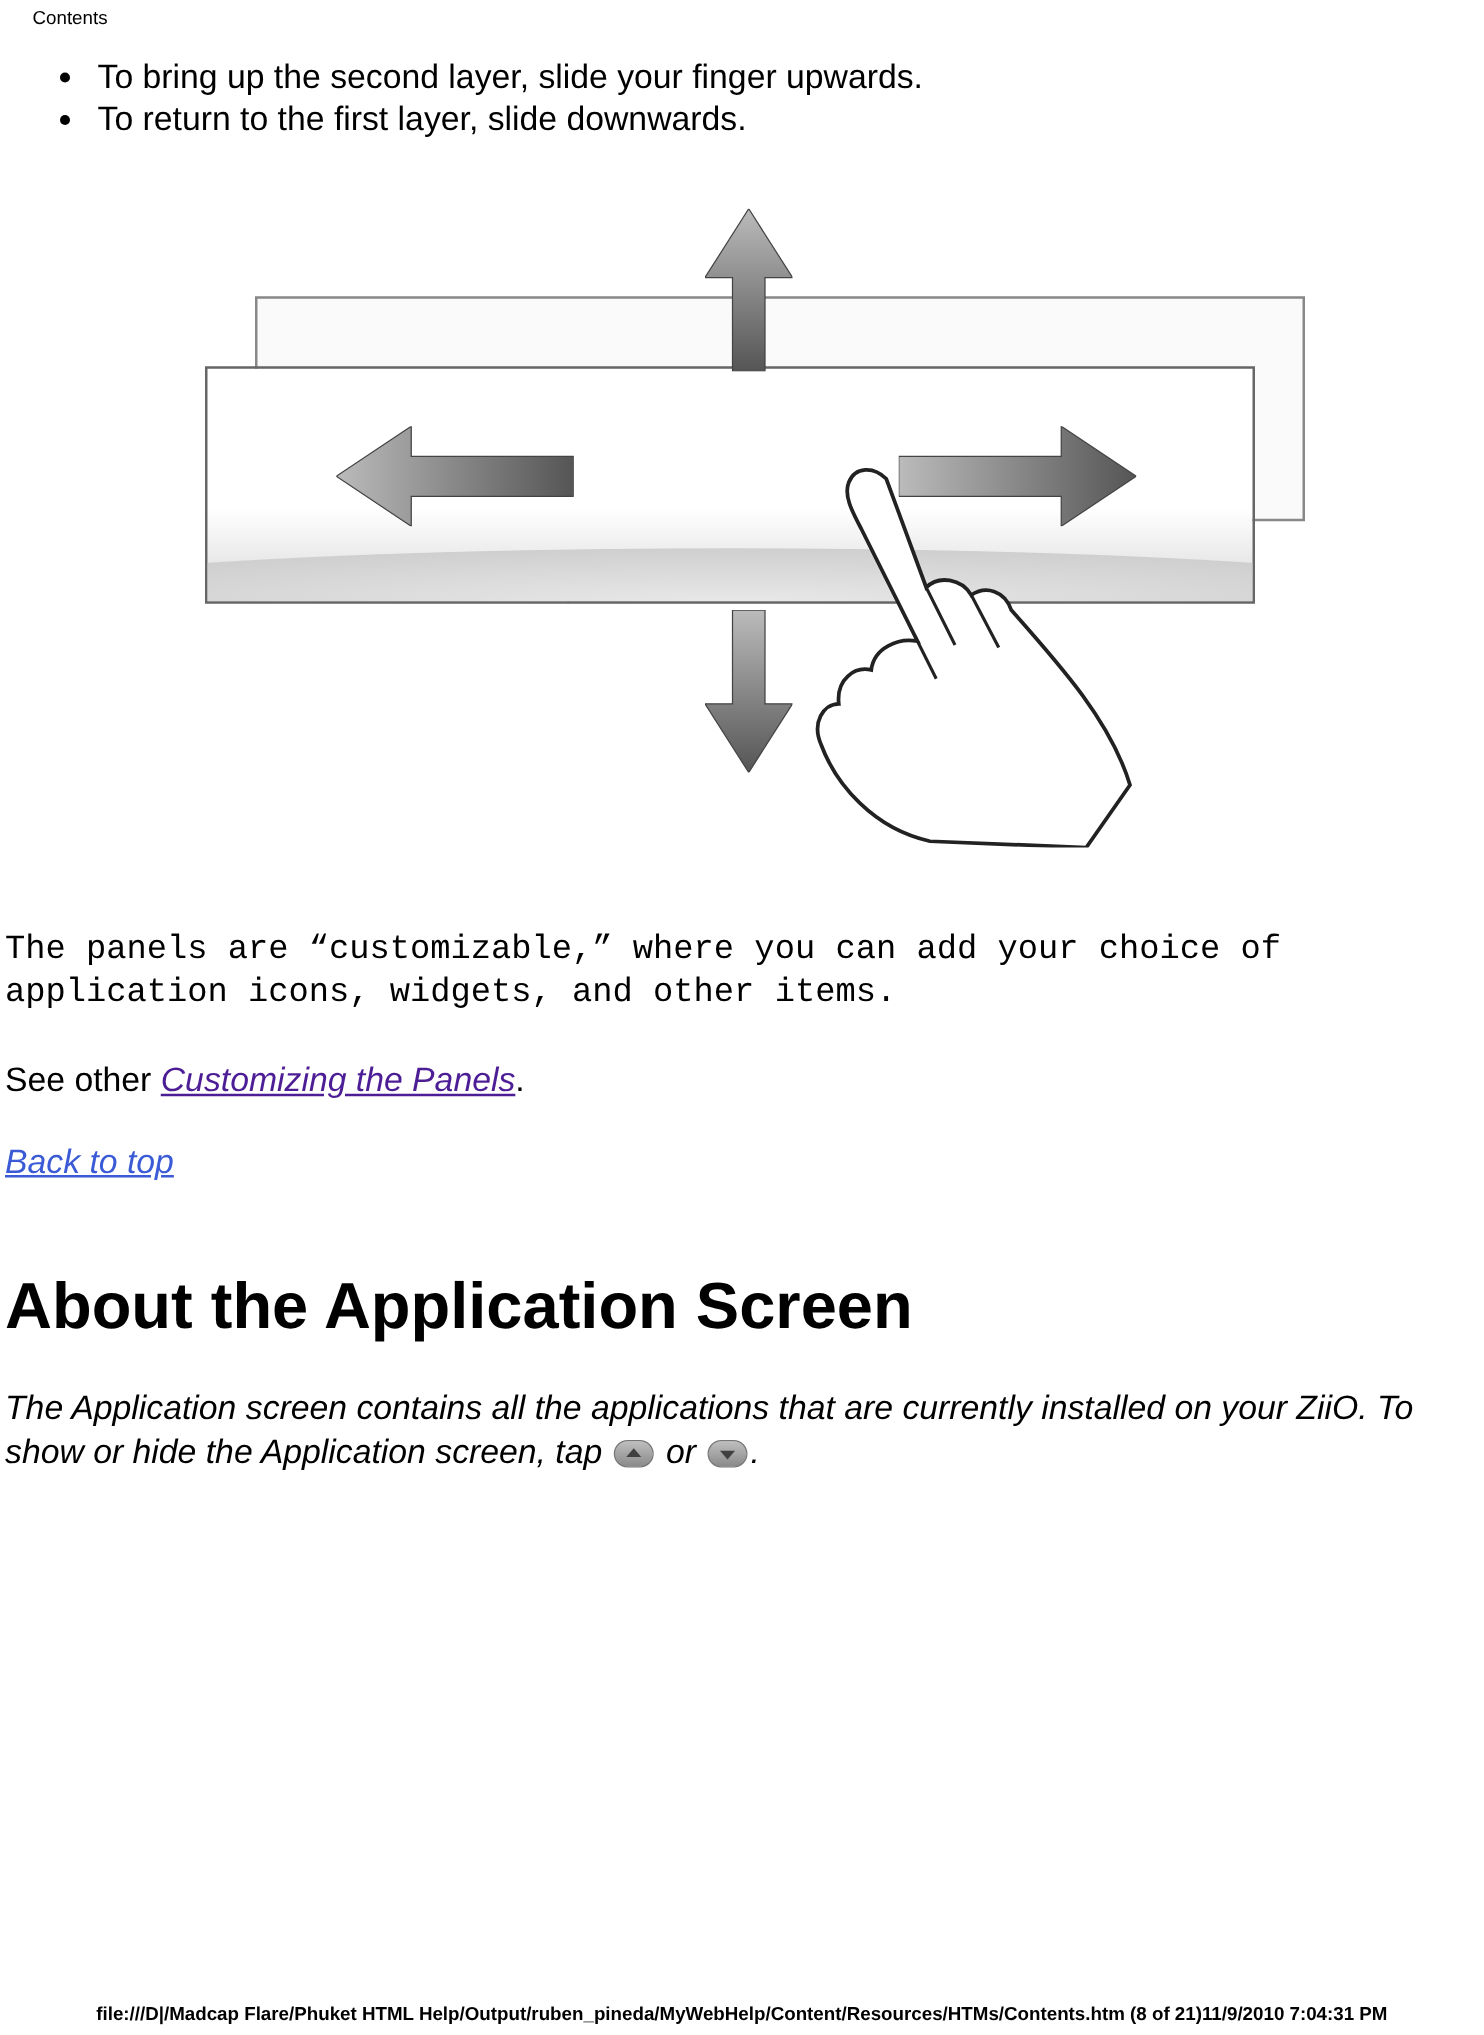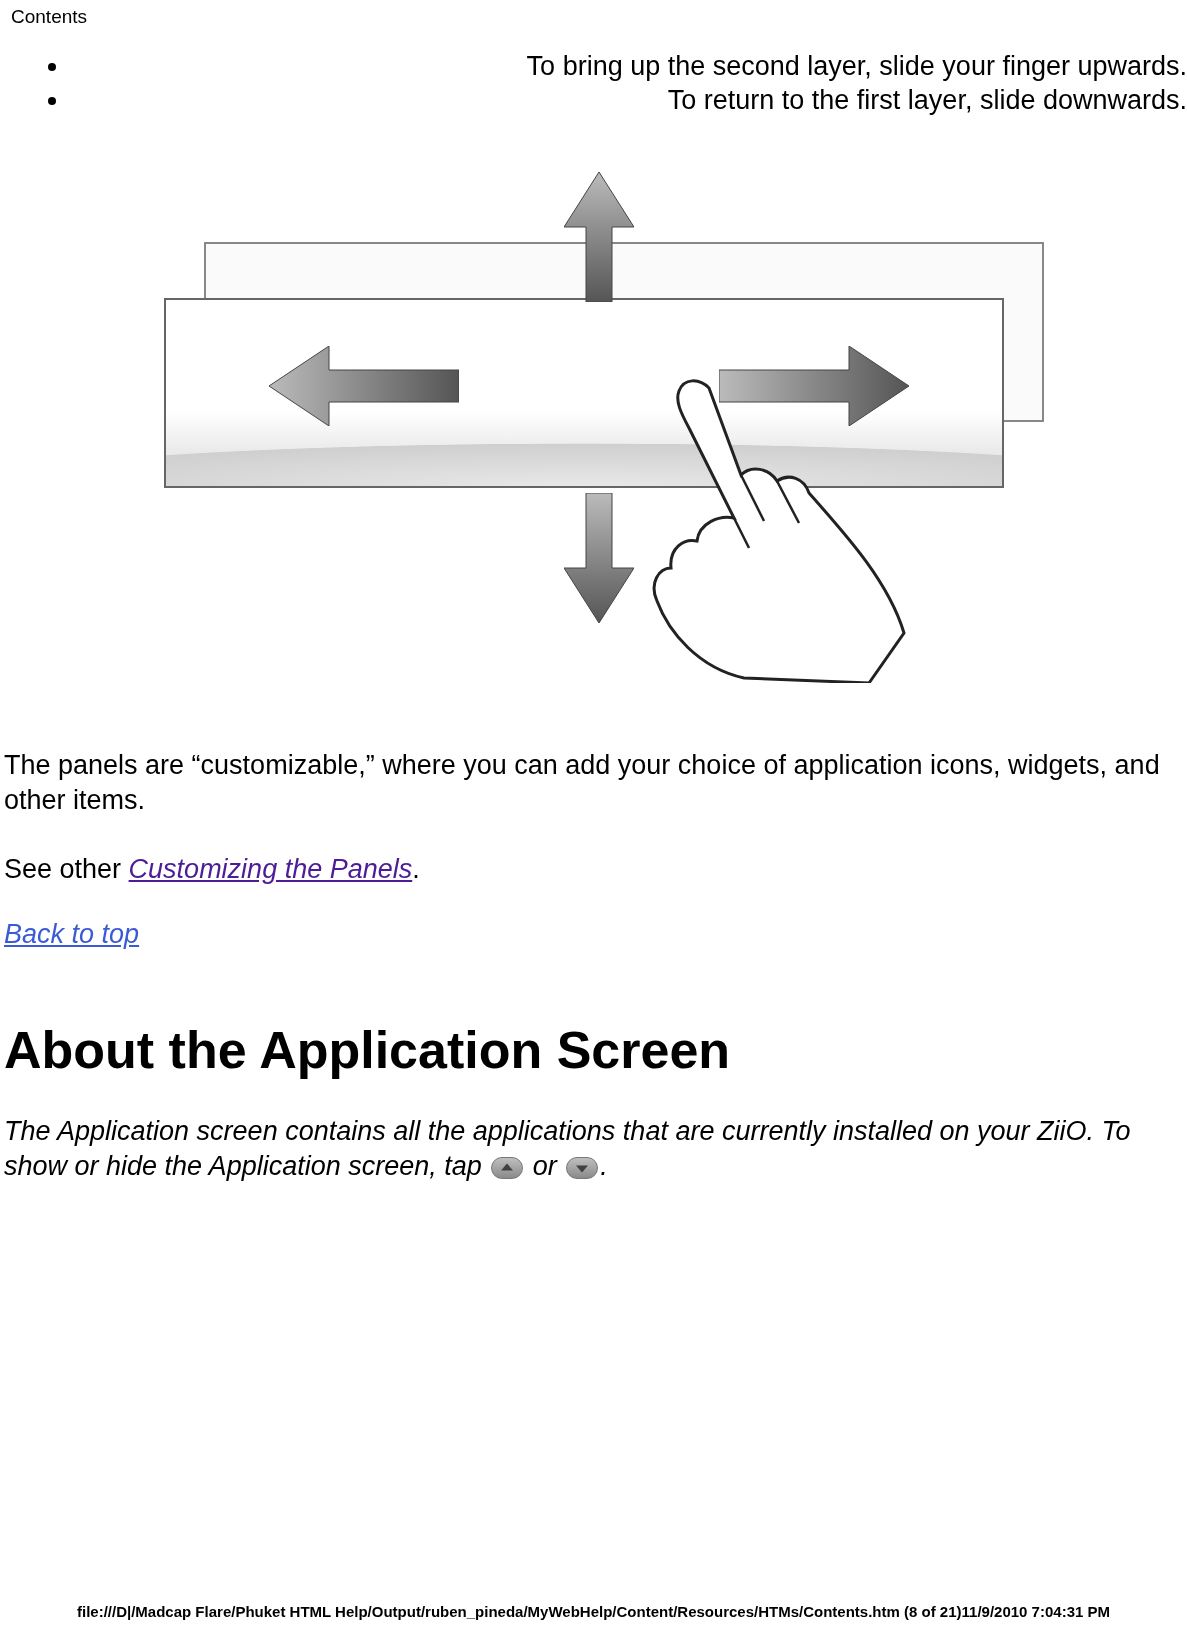--- a/index.html
+++ b/index.html
@@ -4,37 +4,36 @@
   <style>
     * { margin: 0; padding: 0; box-sizing: border-box; }
     body {
       font-family: Arial, Helvetica, sans-serif;
       background: #fff;
       width: 1187px;
       height: 1628px;
       position: relative;
     }
     .header-title {
-      font-size: 19px;
-      padding: 6px 0 0 11px;
+      font-size: 15px;
+      padding: 6px 0 0 26px;
     }
     .content {
       padding: 0 0 0 0;
     }
     ul.bullets {
       list-style: none;
       padding-left: 48px;
       margin-top: 22px;
     }
     ul.bullets li {
       font-size: 27px;
       line-height: 1.25;
       position: relative;
       padding-left: 30px;
-      text-align: right;
     }
     ul.bullets li::before {
       content: "";
       position: absolute;
       left: 0;
       top: 13px;
       width: 8px;
       height: 8px;
       background: #000;
       border-radius: 50%;
@@ -114,21 +113,21 @@
       top: 195px;
       left: 475px;
       width: 270px;
       height: 310px;
     }
     .body-text {
       font-size: 27px;
       line-height: 1.3;
       padding: 0 4px 0 4px;
     }
-    .para1 { margin-top: 90px; }
+    .para1 { margin-top: 90px; font-family: Liberation Mono, monospace; }
     .para2 { margin-top: 34px; }
     .link {
       color: #4c1d95;
       font-style: italic;
       text-decoration: underline;
       cursor: pointer;
     }
     .backtop {
       display: inline-block;
       margin-top: 32px;

